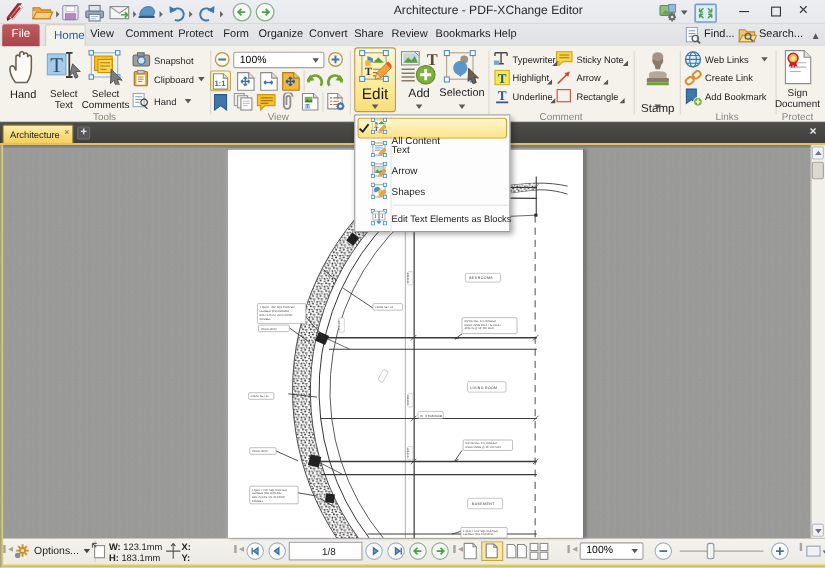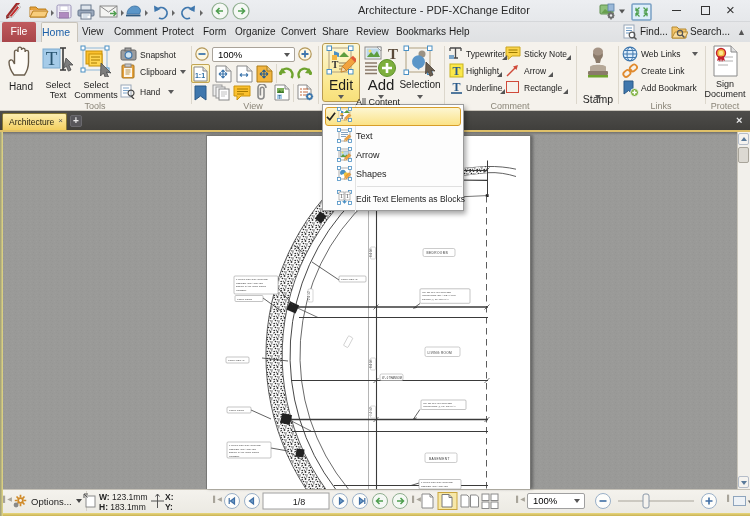--- a/index.html
+++ b/index.html
@@ -78,21 +78,21 @@
  <circle cx="13" cy="13.5" r="1.2" fill="#e9ebee"></circle>
  <path d="M21 7.5 h6 l-3 4 z" fill="#555"></path>
  <rect x="34" y="2" width="19" height="16" rx="1" fill="#ddeefa" stroke="#7aa0c4" stroke-width="1.5"></rect>
  <path d="M38 9 l3.5-3.5 m-3.5 3.5 v-3.2 m0 3.2 h3.2 M49 9 l-3.5 -3.5 m3.5 3.5 v-3.2 m0 3.2 h-3.2 M38 11 l3.5 3.5 m-3.5 -3.5 v3.2 m0 -3.2 h3.2 M49 11 l-3.5 3.5 m3.5 -3.5 v3.2 m0 -3.2 h-3.2" stroke="#4e9e4e" stroke-width="1.3" fill="none"></path>
 </svg>
 <div class="abs" style="left:672px;top:10px;width:9px;height:1px;background:#333"></div>
 <div class="abs" style="left:701px;top:6px;width:9px;height:9px;border:1px solid #333"></div>
 <div class="abs" style="left:726px;top:1px;font-size:15px;color:#333">×</div>
 
 <div class="abs" style="left:2px;top:22px;width:34px;height:20px;background:linear-gradient(#c05a5e,#a9464b);border-radius:2px 2px 0 0;color:#fff;font-size:10.5px;text-align:center;line-height:19px">File</div>
-<div class="abs" style="left:41px;top:22px;width:37px;height:20px;background:#f5f2ec;border:1px solid #c9c4ba;border-bottom:none;border-radius:2px 2px 0 0;color:#1b5fa8;font-size:10.5px;text-align:left;line-height:19px">Home</div>
+<div class="abs" style="left:41px;top:22px;width:37px;height:20px;background:#f5f2ec;border:1px solid #c9c4ba;border-bottom:none;border-radius:2px 2px 0 0;color:#1b5fa8;font-size:10.5px;text-align:right;line-height:19px">Home</div>
 <div class="abs cap" style="left:82px;top:26px">View</div>
 <div class="abs cap" style="left:114px;top:26px">Comment</div>
 <div class="abs cap" style="left:162px;top:26px">Protect</div>
 <div class="abs cap" style="left:203px;top:26px">Form</div>
 <div class="abs cap" style="left:235px;top:26px">Organize</div>
 <div class="abs cap" style="left:281px;top:26px">Convert</div>
 <div class="abs cap" style="left:322px;top:26px">Share</div>
 <div class="abs cap" style="left:356px;top:26px">Review</div>
 <div class="abs cap" style="left:396px;top:26px">Bookmarks</div>
 <div class="abs cap" style="left:449px;top:26px">Help</div>
@@ -260,21 +260,21 @@
  <rect x="1" y="2" width="16" height="12" fill="#f8f8f4" stroke="#8a8a8a"></rect>
  <rect x="2.5" y="3.5" width="13" height="9" fill="#bcd8ea"></rect>
  <path d="M3 12 l4-5 l3 3 l3-4 l3 6 z" fill="#5d9e3f"></path>
     <circle cx="6" cy="6" r="1.5" fill="#f5e05a"></circle>
  <path d="M13 2 l4 0 l0 4 z" fill="#fff" stroke="#8a8a8a" stroke-width=".8"></path>
  <text x="24" y="14" font-size="15" fill="#5a4a3a" font-family="Liberation Serif" font-weight="bold">T</text>
  <path d="M1 18 h12 M1 21.5 h12 M1 25 h12 M1 28.5 h12" stroke="#8a7a6a" stroke-width="1.4"></path>
  <circle cx="23" cy="23" r="8.5" fill="#7daf3c" stroke="#5d8f2c"></circle>
  <path d="M23 18 v10 M18 23 h10" stroke="#fff" stroke-width="2.6"></path>
 </svg>
-<div class="abs rlab" style="left:362px;top:80px;width:38px;font-size:15px">Add</div>
+<div class="abs rlab" style="left:362px;top:80px;width:38px;font-size:11px">Add</div>
 <div class="abs caret" style="left:378px;top:95px"></div>
 <svg class="abs" style="left:402px;top:45px" width="36" height="32" viewBox="0 0 36 32">
  <rect x="4" y="3" width="24" height="24" fill="none" stroke="#b0a080" stroke-width="1"></rect>
  <rect x="2" y="1" width="4.5" height="4.5" fill="#fff" stroke="#4a90c4"></rect>
     <rect x="25.5" y="1" width="4.5" height="4.5" fill="#fff" stroke="#4a90c4"></rect>
  <rect x="2" y="25" width="4.5" height="4.5" fill="#fff" stroke="#4a90c4"></rect>
     <rect x="25.5" y="25" width="4.5" height="4.5" fill="#fff" stroke="#4a90c4"></rect>
  <circle cx="20" cy="9" r="3.5" fill="#9a9284"></circle>
  <path d="M10 17 a6.5 6.5 0 0 1 13 0 a6.5 6.5 0 0 1 -13 0" fill="#5b96c8" transform="rotate(-20 16 17)"></path>
  <path d="M16 12 a6.5 7.5 0 0 0 1 13 l2-6 z" fill="#5b96c8"></path>
@@ -620,21 +620,21 @@
     </g>
  <path d="M6.5 6 l3.5-3 l3 3 z" fill="#5d9e3f"></path>
     <path d="M4 3.5 l2.5 1 v2 l-2.5-.5 z" fill="#4a90c4"></path>
  <rect x="3.5" y="6" width="2.5" height="2.5" fill="#f2b53e"></rect>
  <text x="5" y="12" font-size="5.5" text-anchor="middle" fill="#333" font-family="Liberation Serif" font-weight="bold">T</text>
  <g transform="rotate(45 10.5 10)">
       <rect x="9.2" y="6.5" width="2.6" height="6" fill="#f2a33e" stroke="#c47a1e" stroke-width=".4"></rect>
       <path d="M9.2 12.5 l1.3 2.2 l1.3 -2.2 z" fill="#f5d9a8" stroke="#c47a1e" stroke-width=".4"></path>
     </g>
 </svg>
-<div class="abs" style="left:356px;top:97px;font-size:9px;color:#1d1d1d;z-index:60">All Content</div>
+<div class="abs" style="left:356px;top:123px;font-size:9px;color:#1d1d1d;z-index:60">All Content</div>
 <svg class="abs" style="left:337px;top:128px;z-index:60" width="15" height="15" viewBox="0 0 15 15">
  <rect x="2" y="2" width="11" height="11" fill="#fff" stroke="#8a8a8a" stroke-width=".7"></rect>
  <g fill="#fff" stroke="#4a90c4" stroke-width=".8">
       <rect x="0.5" y="0.5" width="3" height="3"></rect>
       <rect x="11.5" y="0.5" width="3" height="3"></rect>
       <rect x="0.5" y="11.5" width="3" height="3"></rect>
       <rect x="11.5" y="11.5" width="3" height="3"></rect>
     </g>
  <path d="M4 4.5 h7 M4 6.5 h7 M4 8.5 h5" stroke="#7a9ab8" stroke-width=".9"></path>
  <g transform="rotate(45 10.5 10)">

